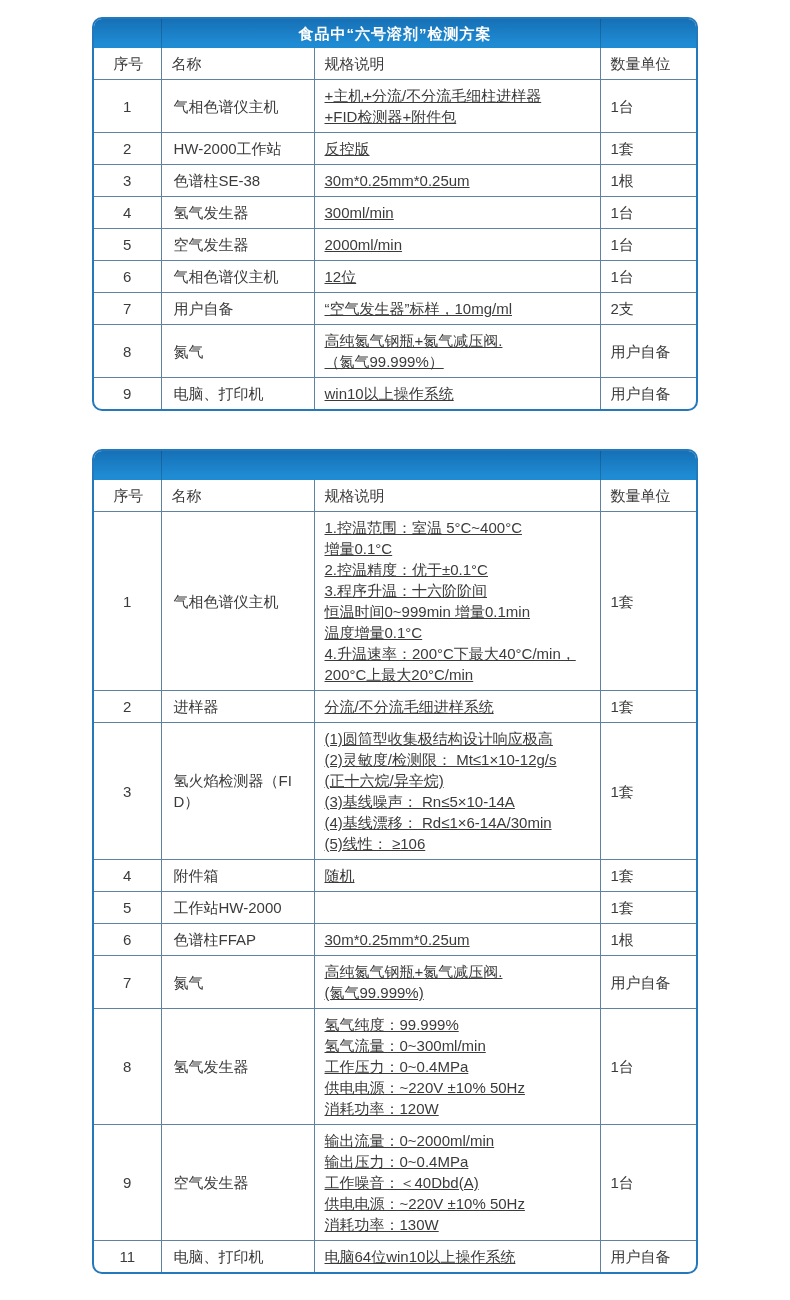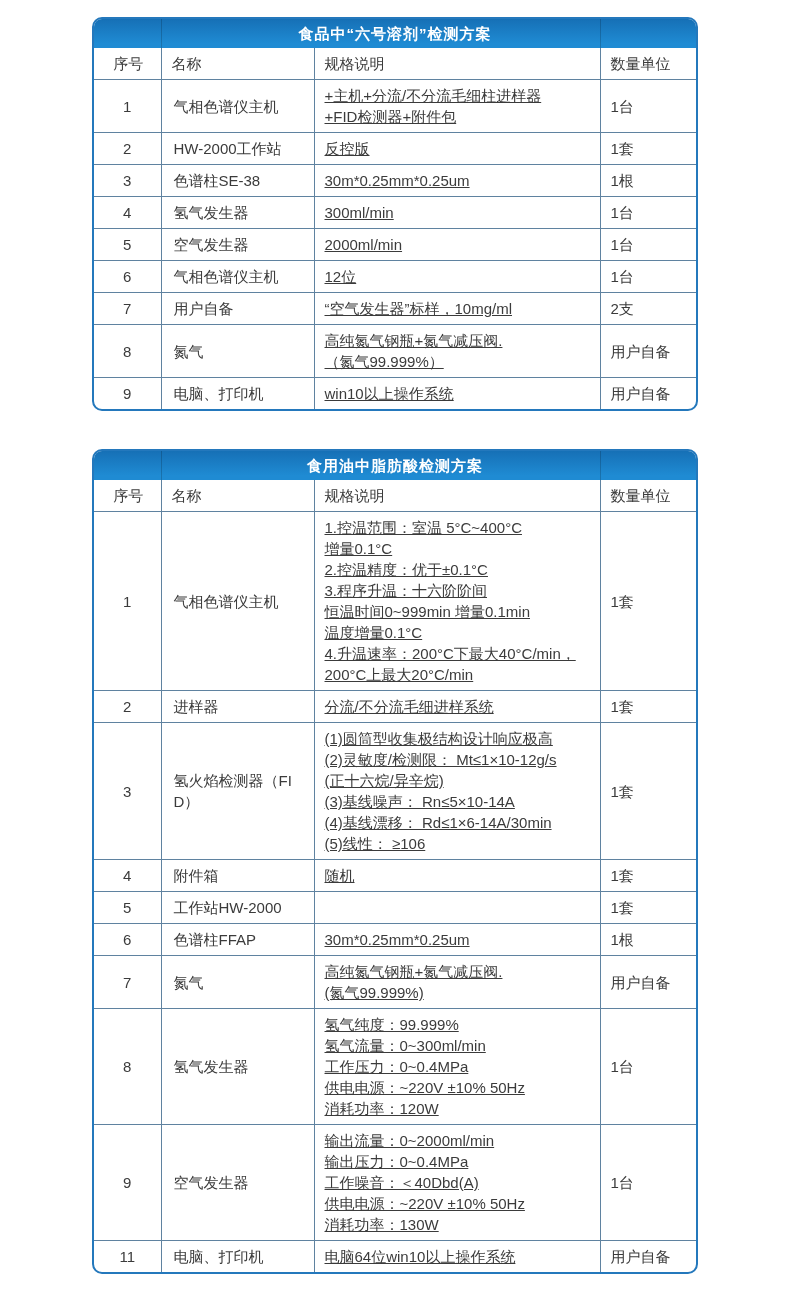--- a/index.html
+++ b/index.html
@@ -160,21 +160,20 @@
           <td class="c-qty">用户自备</td>
         </tr>
       </tbody>
     </table>
   </div>
 
   <div class="table-card second">
     <div class="title-bar">
       <span class="tdiv d1"></span>
       <span class="tdiv d2"></span>
-      <span>食用油中脂肪酸检测方案</span>
     </div>
     <table class="spec-table">
       <colgroup>
           <col class="c1">
           <col class="c2">
           <col class="c3">
           <col class="c4">
         </colgroup>
       <thead>
         <tr>

